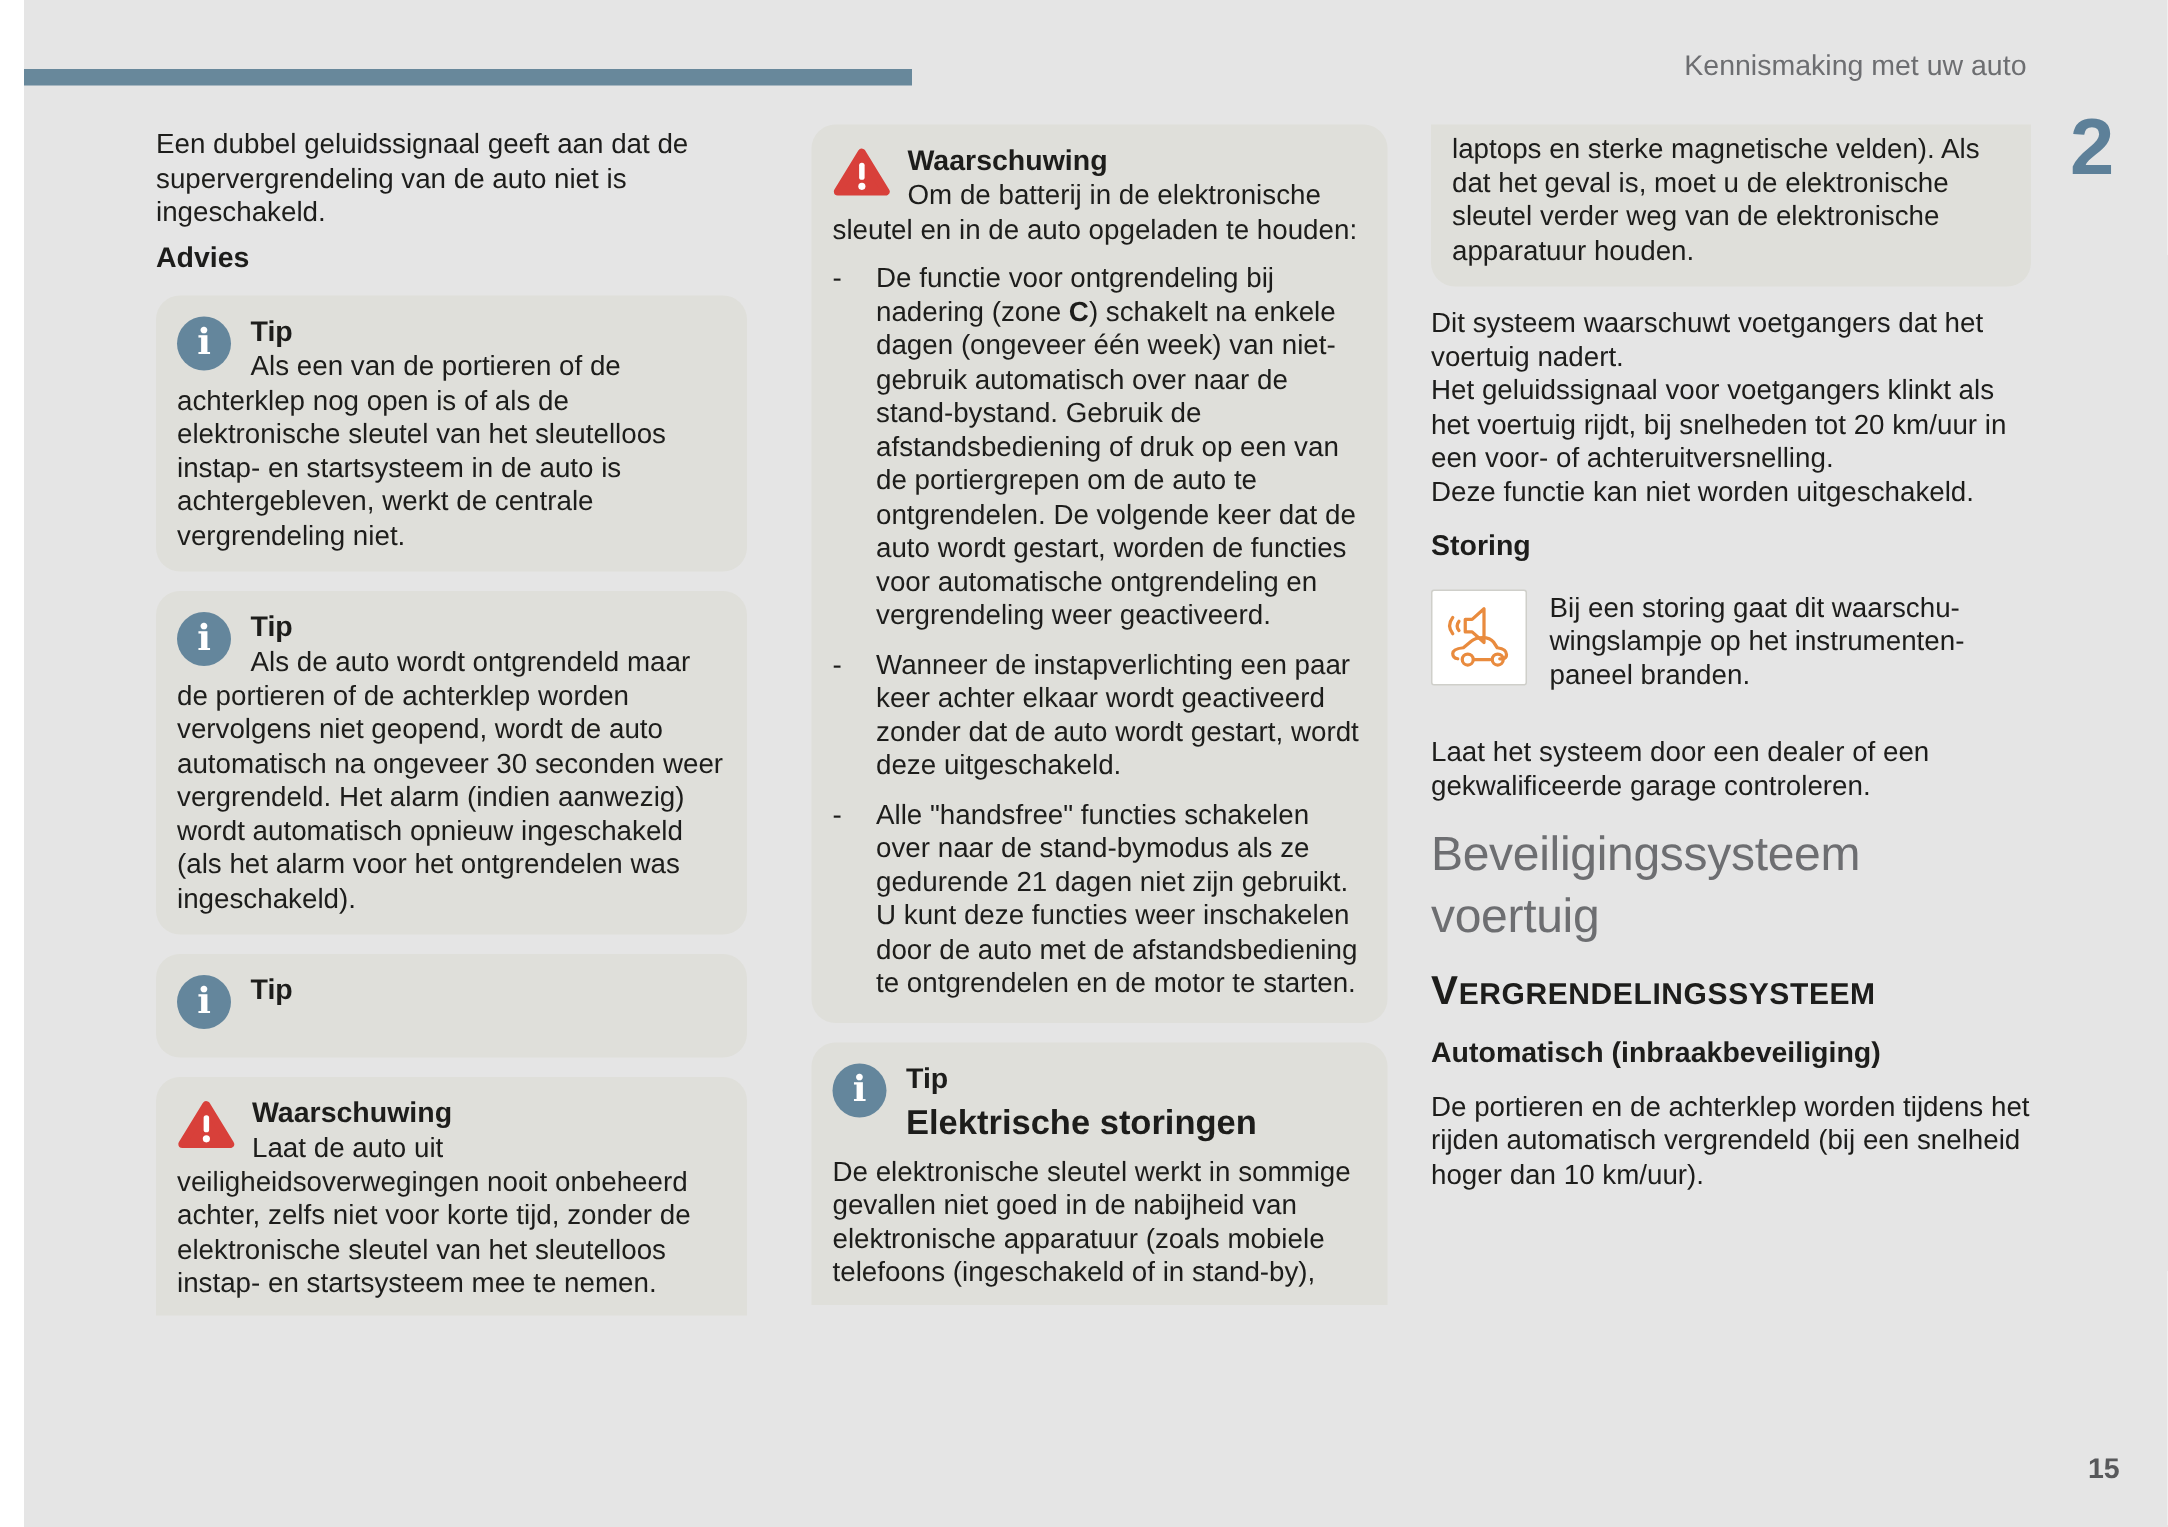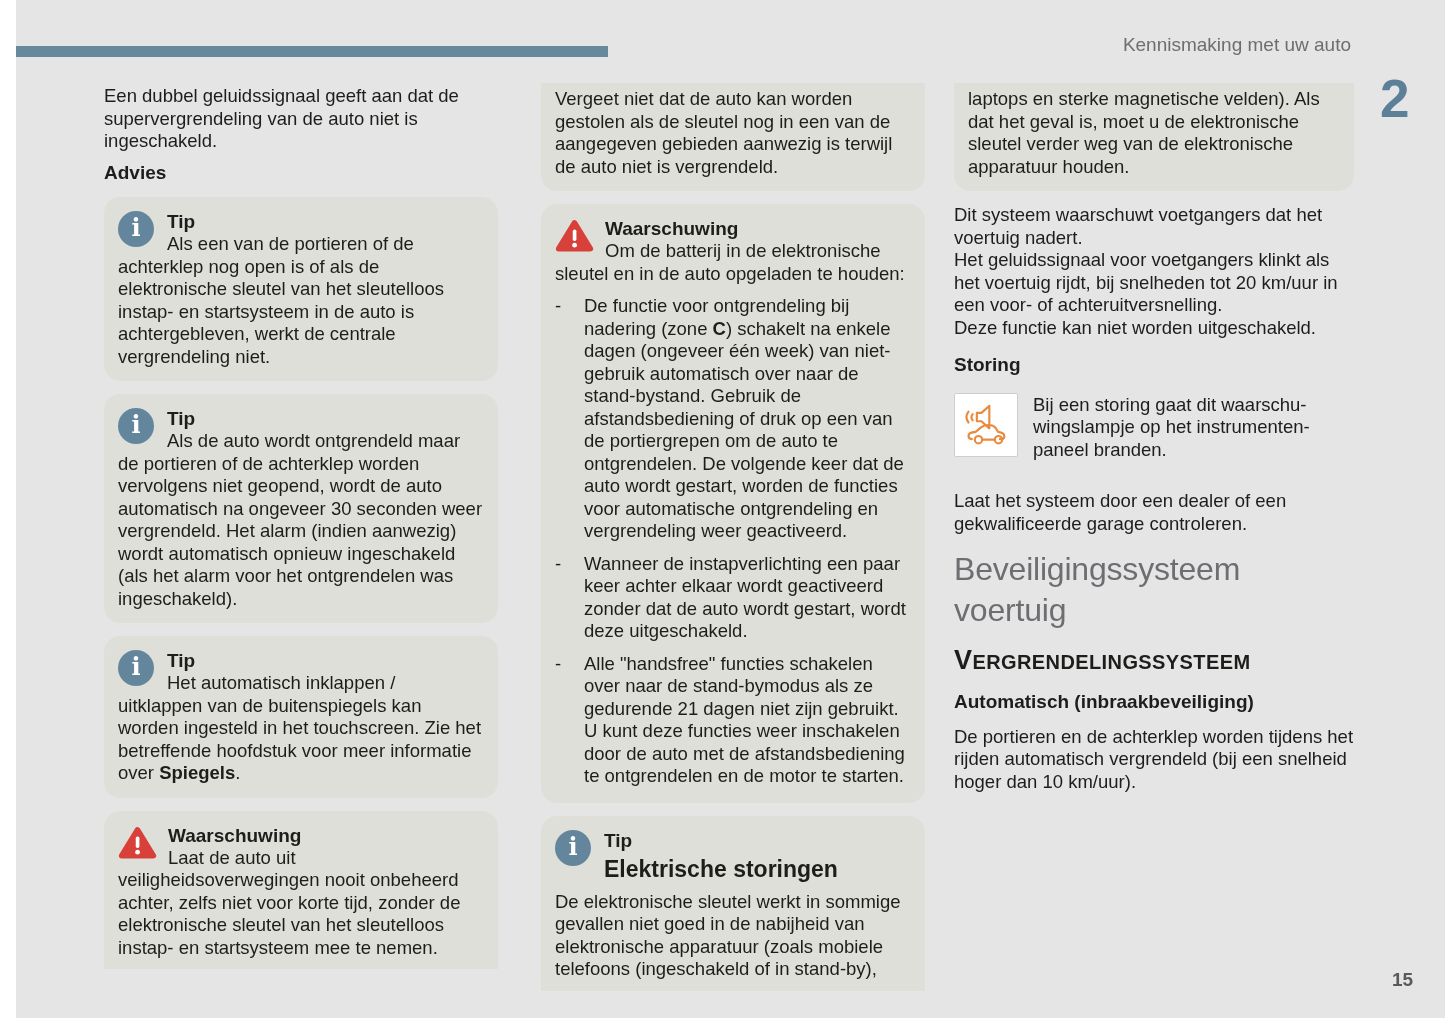--- a/index.html
+++ b/index.html
@@ -86,40 +86,36 @@
 
     <div class="box">
       <span class="info-icon">i</span>
       <p class="box-title">Tip</p>
       <p class="box-text">Als de auto wordt ontgrendeld maar de portieren of de achterklep worden vervolgens niet geopend, wordt de auto automatisch na ongeveer 30 seconden weer vergrendeld. Het alarm (indien aanwezig) wordt automatisch opnieuw ingeschakeld (als het alarm voor het ontgrendelen was ingeschakeld).</p>
     </div>
 
     <div class="box">
       <span class="info-icon">i</span>
       <p class="box-title">Tip</p>
-      <p class="box-text"><span>Het automatisch inklappen / uitklappen van de buitenspiegels kan worden ingesteld in het touchscreen. Zie het betreffende hoofdstuk voor meer informatie over </span><b>Spiegels</b><span>.</span></p>
     </div>
 
     <div class="box cut-bottom">
       <svg class="warn-icon" viewBox="0 0 24 22">
         <path d="M12 3 L22 19.3 H2 Z" fill="#d8403a" stroke="#d8403a" stroke-width="3.4" stroke-linejoin="round"></path>
         <rect x="10.9" y="7.2" width="2.3" height="7.2" rx="1.1" fill="#ffffff"></rect>
         <circle cx="12.05" cy="17.1" r="1.5" fill="#ffffff"></circle>
       </svg>
       <p class="box-title">Waarschuwing</p>
       <p class="box-text">Laat de auto uit veiligheidsoverwegingen nooit onbeheerd achter, zelfs niet voor korte tijd, zonder de elektronische sleutel van het sleutelloos instap- en startsysteem mee te nemen.</p>
     </div>
 
   </div>
 
   <div class="col col2">
 
-    <div class="box cut-top">
-      <p class="box-text">Vergeet niet dat de auto kan worden gestolen als de sleutel nog in een van de aangegeven gebieden aanwezig is terwijl de auto niet is vergrendeld.</p>
-    </div>
 
     <div class="box">
       <svg class="warn-icon" viewBox="0 0 24 22">
         <path d="M12 3 L22 19.3 H2 Z" fill="#d8403a" stroke="#d8403a" stroke-width="3.4" stroke-linejoin="round"></path>
         <rect x="10.9" y="7.2" width="2.3" height="7.2" rx="1.1" fill="#ffffff"></rect>
         <circle cx="12.05" cy="17.1" r="1.5" fill="#ffffff"></circle>
       </svg>
       <p class="box-title">Waarschuwing</p>
       <p class="box-text">Om de batterij in de elektronische sleutel en in de auto opgeladen te houden:</p>
 

